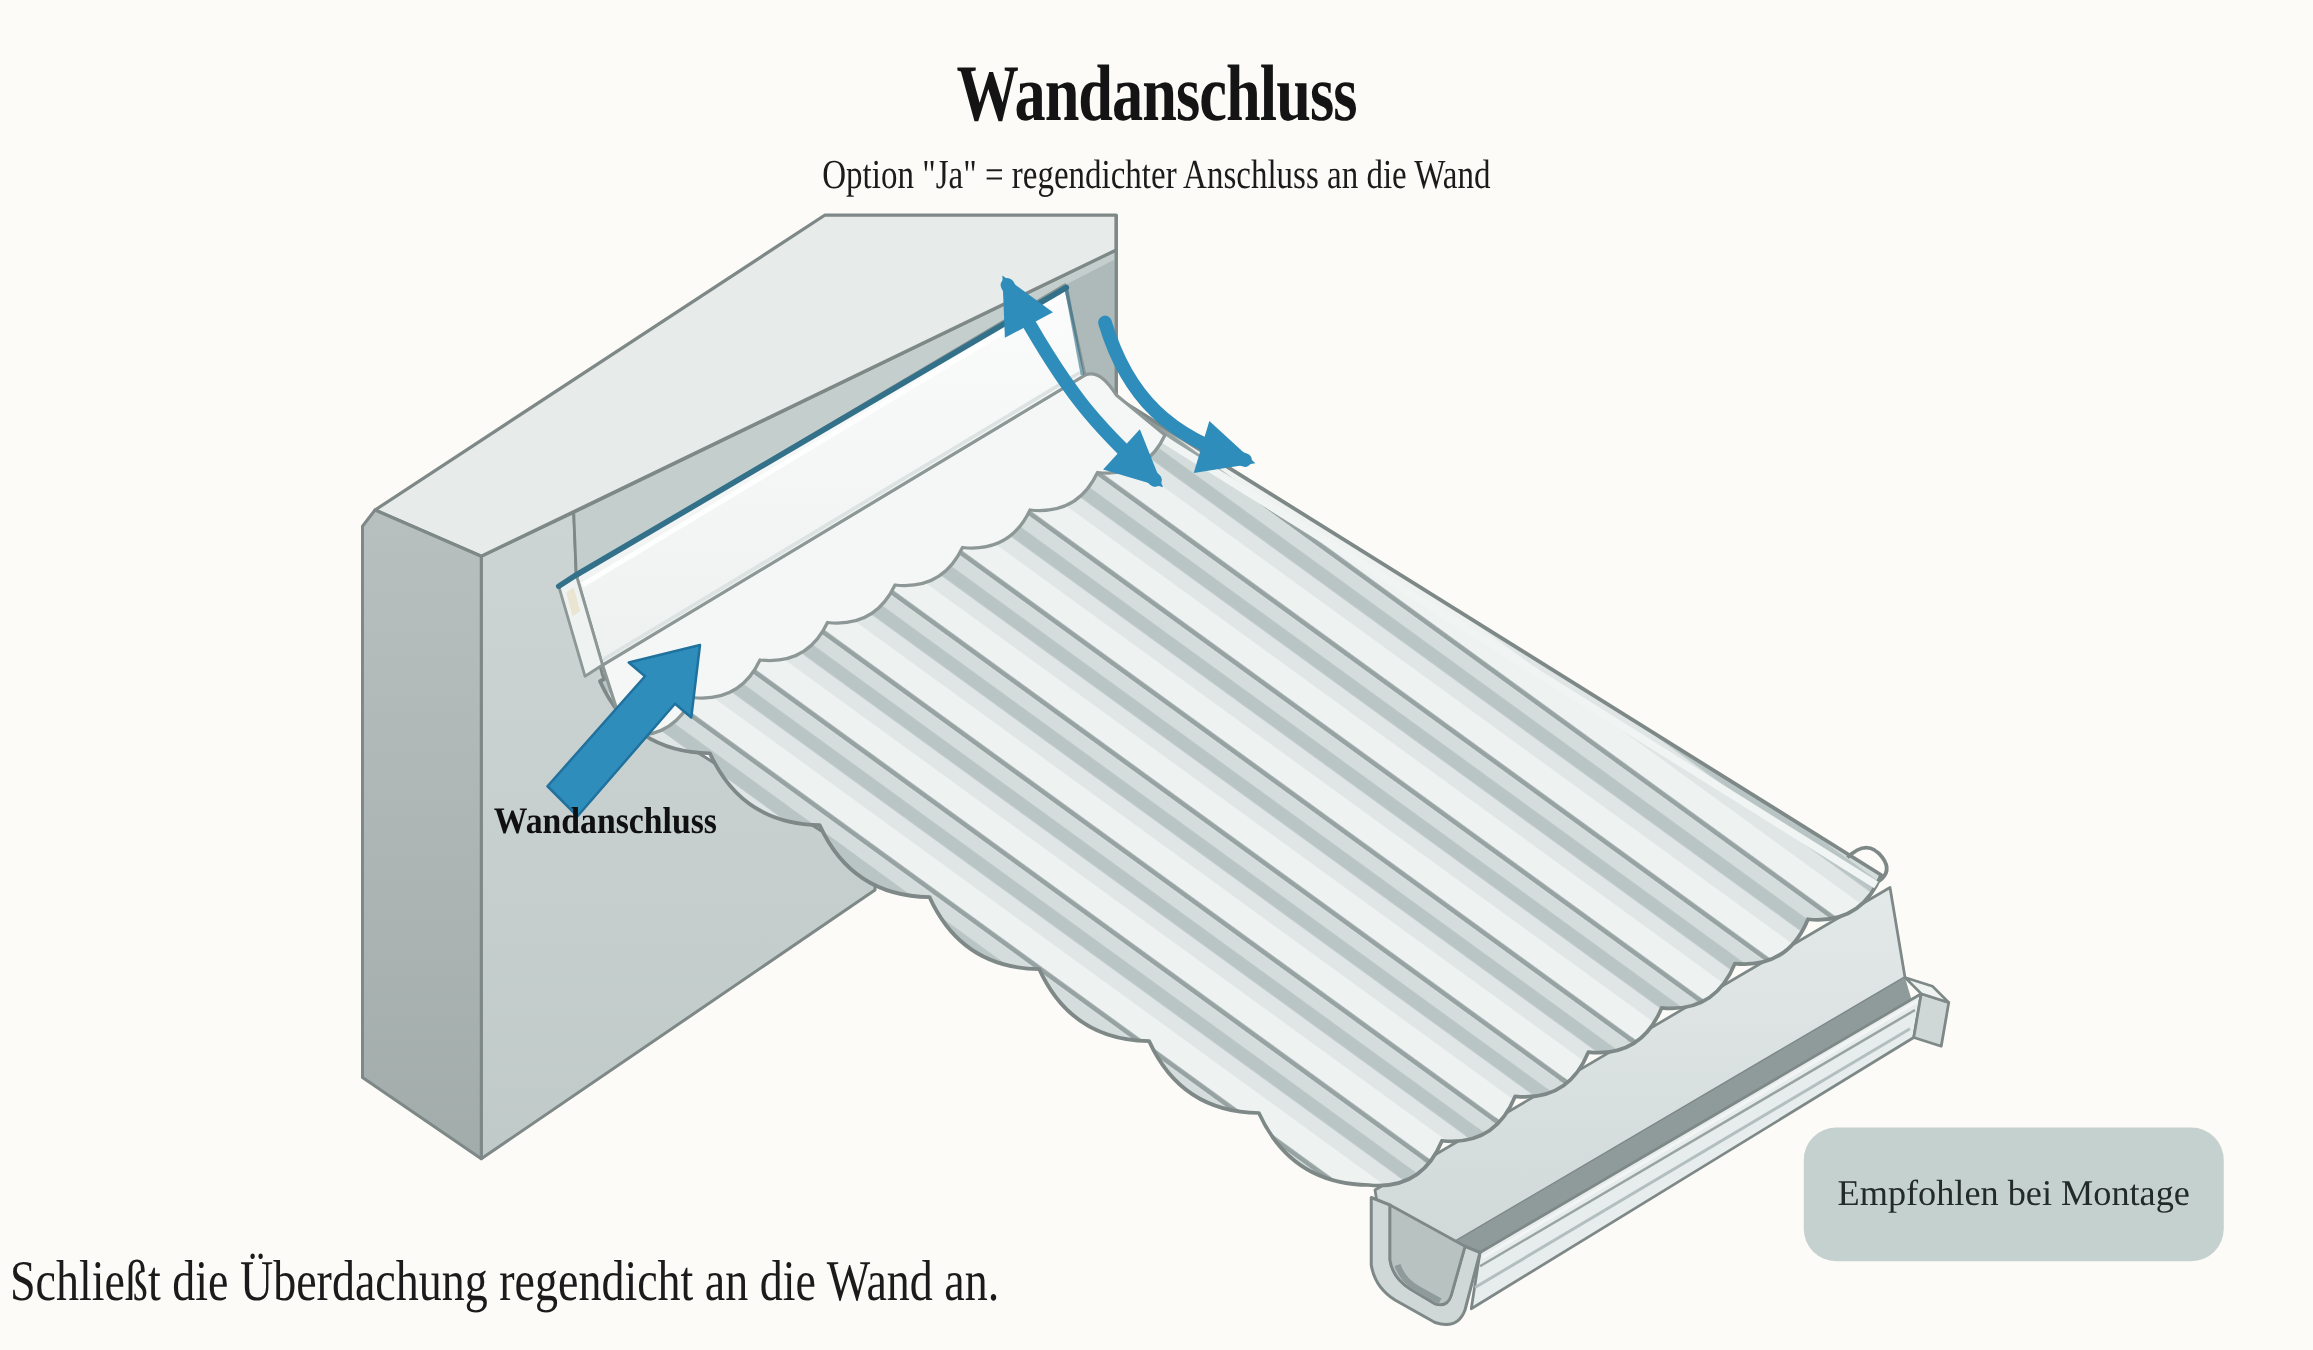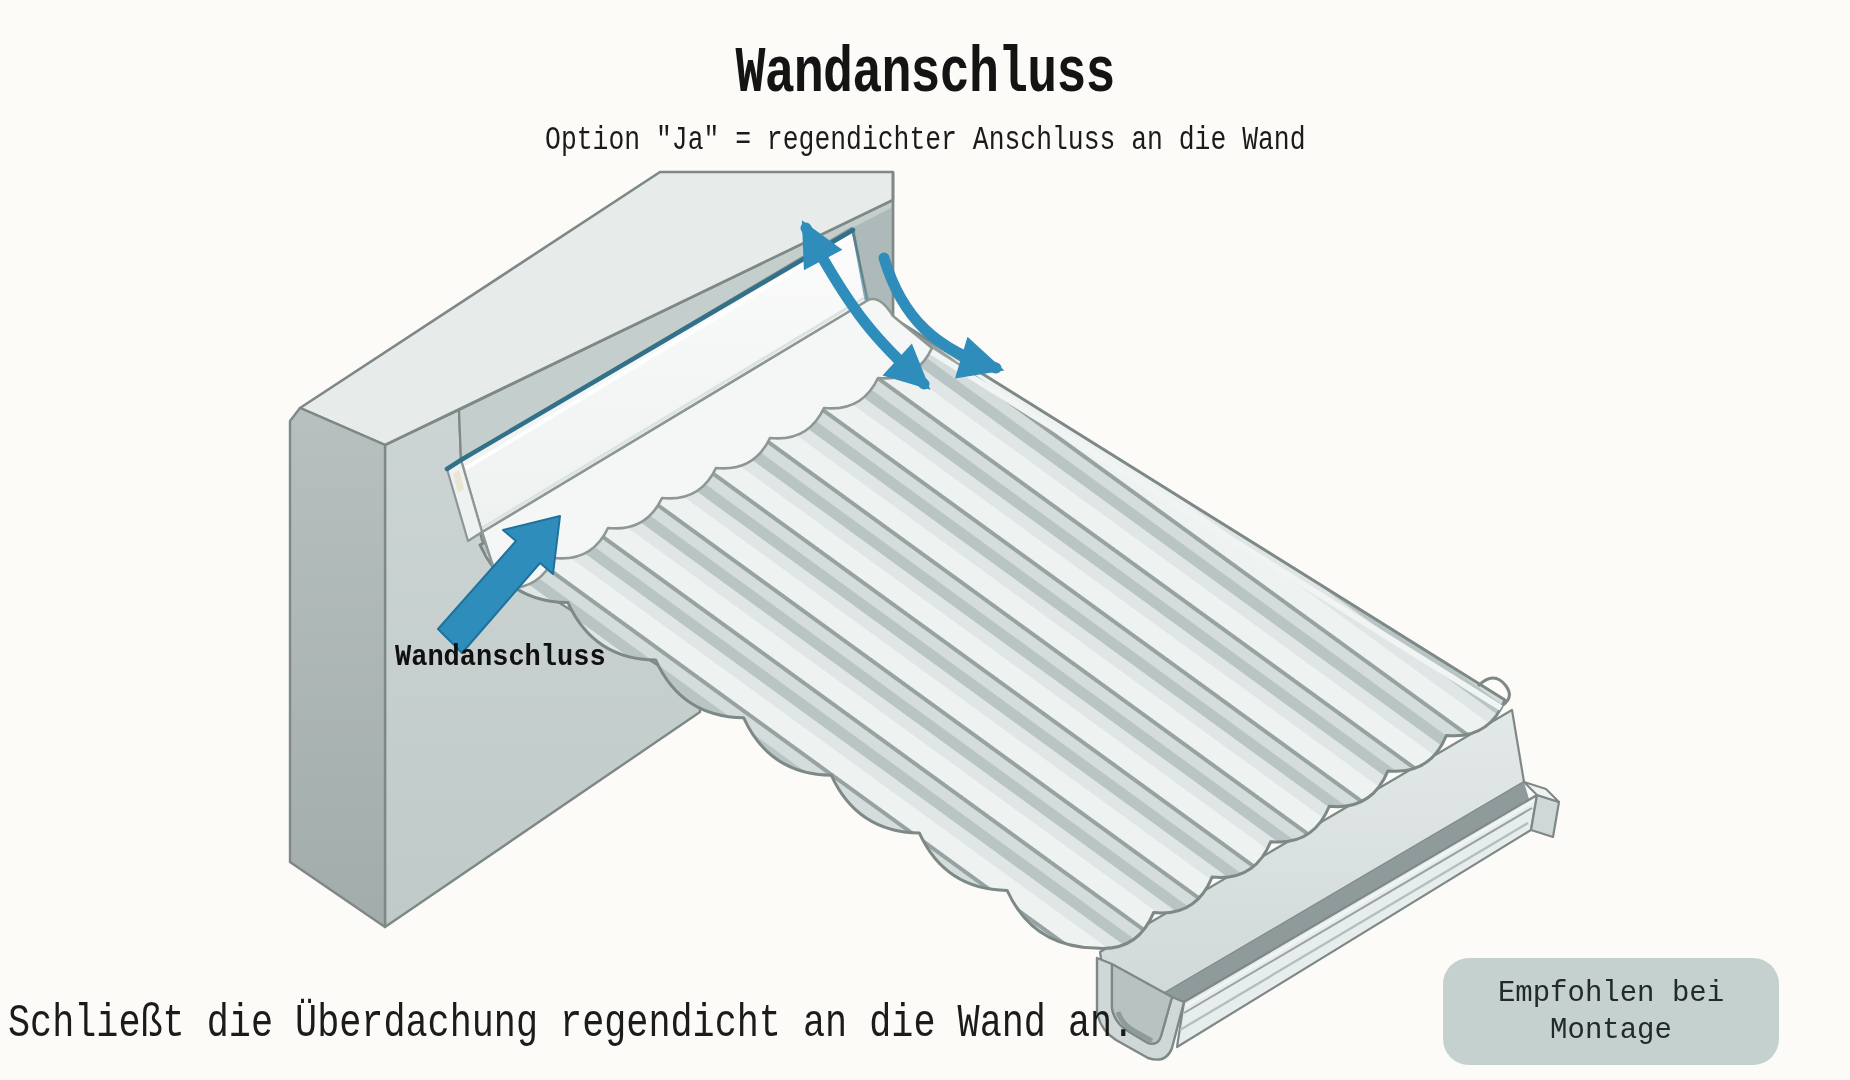--- a/index.html
+++ b/index.html
@@ -1,38 +1,38 @@
 <!DOCTYPE html>
 <html><head>
 <meta charset="utf-8">
 <style>
   html,body{margin:0;padding:0;background:#ffffff;}
   .canvas{
     position:relative;width:1850px;height:1080px;overflow:hidden;
     background:#fcfbf8;
-    font-family:Liberation Mono, monospace;
+    font-family:Liberation Serif, serif;
     color:#161616;
   }
   .hdr{position:absolute;left:0;right:0;text-align:center;}
   .hdr .cond{display:inline-block;transform-origin:center;}
   .title{top:38px;font-size:64px;font-weight:700;letter-spacing:-1px;color:#141414;}
   .title .cond{transform:scaleX(0.78);}
   .subtitle{top:122px;font-size:33px;font-weight:400;color:#1b1b1b;}
   .subtitle .cond{transform:scaleX(0.80);}
   .illus{position:absolute;left:0;top:0;width:1850px;height:1080px;}
   .pointer-label{
     position:absolute;left:395px;top:640px;font-size:30px;font-weight:700;color:#101010;
     transform:scaleX(0.90);transform-origin:left center;white-space:nowrap;
   }
   .caption{
     position:absolute;left:8px;top:998px;font-size:46px;font-weight:400;color:#1b1b1b;
     transform:scaleX(0.80);transform-origin:left center;white-space:nowrap;
   }
   .note-box{
-    position:absolute;left:1443px;top:958px;width:336px;height:107px;
+    position:absolute;left:1443px;top:902px;width:336px;height:107px;
     background:#c5d1cf;border-radius:26px;
     display:flex;flex-direction:column;justify-content:center;align-items:center;
     font-size:29px;line-height:37px;color:#222b29;text-align:center;
   }
 </style>
 </head>
 <body>
 
 <div class="canvas">
 

